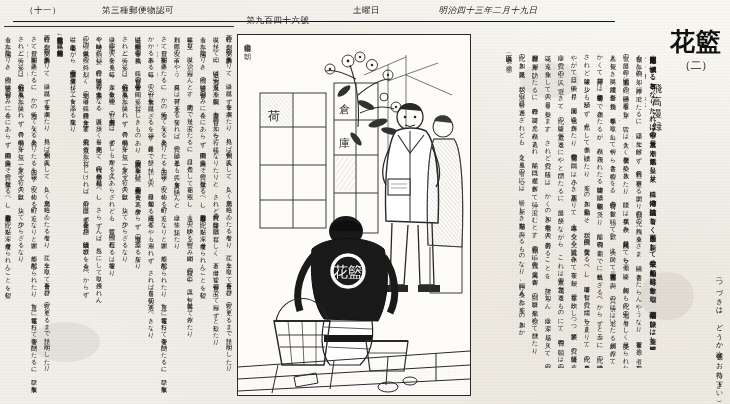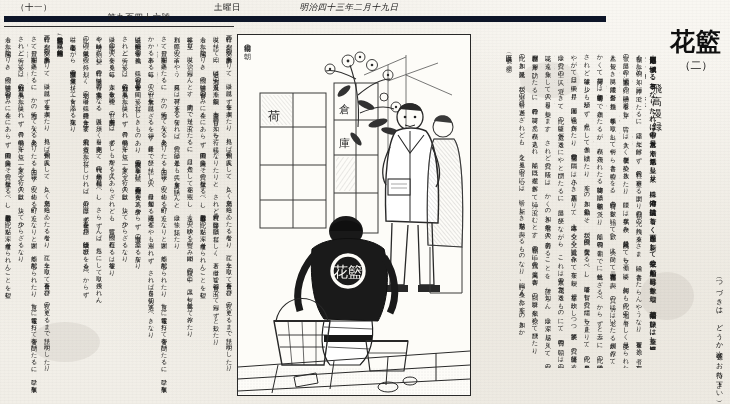--- a/index.html
+++ b/index.html
@@ -26,24 +26,24 @@
       repeating-linear-gradient(0deg, rgba(0,0,0,0.015) 0px, rgba(0,0,0,0.015) 1px, rgba(255,255,255,0) 1px, rgba(255,255,255,0) 3px),
       repeating-linear-gradient(90deg, rgba(0,0,0,0.012) 0px, rgba(0,0,0,0.012) 1px, rgba(255,255,255,0) 1px, rgba(255,255,255,0) 4px),
       radial-gradient(ellipse at 20% 30%, rgba(190,180,160,0.18), rgba(255,255,255,0) 60%),
       radial-gradient(ellipse at 80% 70%, rgba(190,180,160,0.15), rgba(255,255,255,0) 60%),
       linear-gradient(180deg, #f7f5f0 0%, #efece5 100%);
     pointer-events: none;
   }
   
   #masthead {
     position: absolute;
-    left: 4px; top: 0;
+    left: 13px; top: 0;
     width: 602px;
     height: 22px;
-    border-bottom: 6px solid #0f172a;
+    border-bottom: 1px solid #0f172a;
     display: flex;
     align-items: center;
     box-sizing: border-box;
   }
   #masthead .cell {
     font-family: "DejaVu Sans", sans-serif;
     font-size: 8.5px;
     color: #1a1a1a;
     white-space: nowrap;
     letter-spacing: 0.5px;
@@ -174,20 +174,21 @@
   }
 </style>
 </head>
 <body>
 
 <div id="page">
   <div id="paper-texture"></div>
 
   <div id="masthead">
     <div class="cell" id="mast-issue-left">（十一）</div>
+    <div class="cell" id="mast-pub-left">第三種郵便物認可</div>
     <div class="cell" id="mast-number">第九百四十六號</div>
     <div class="cell" id="mast-date-r">土曜日</div>
     <div class="cell" id="mast-date-l">明治四十三年二月十九日</div>
   </div>
 
   <div id="body-area">
 
     <div id="headline">
       <div class="kanji-big">花籃</div>
       <div class="part-no">（二）</div>

